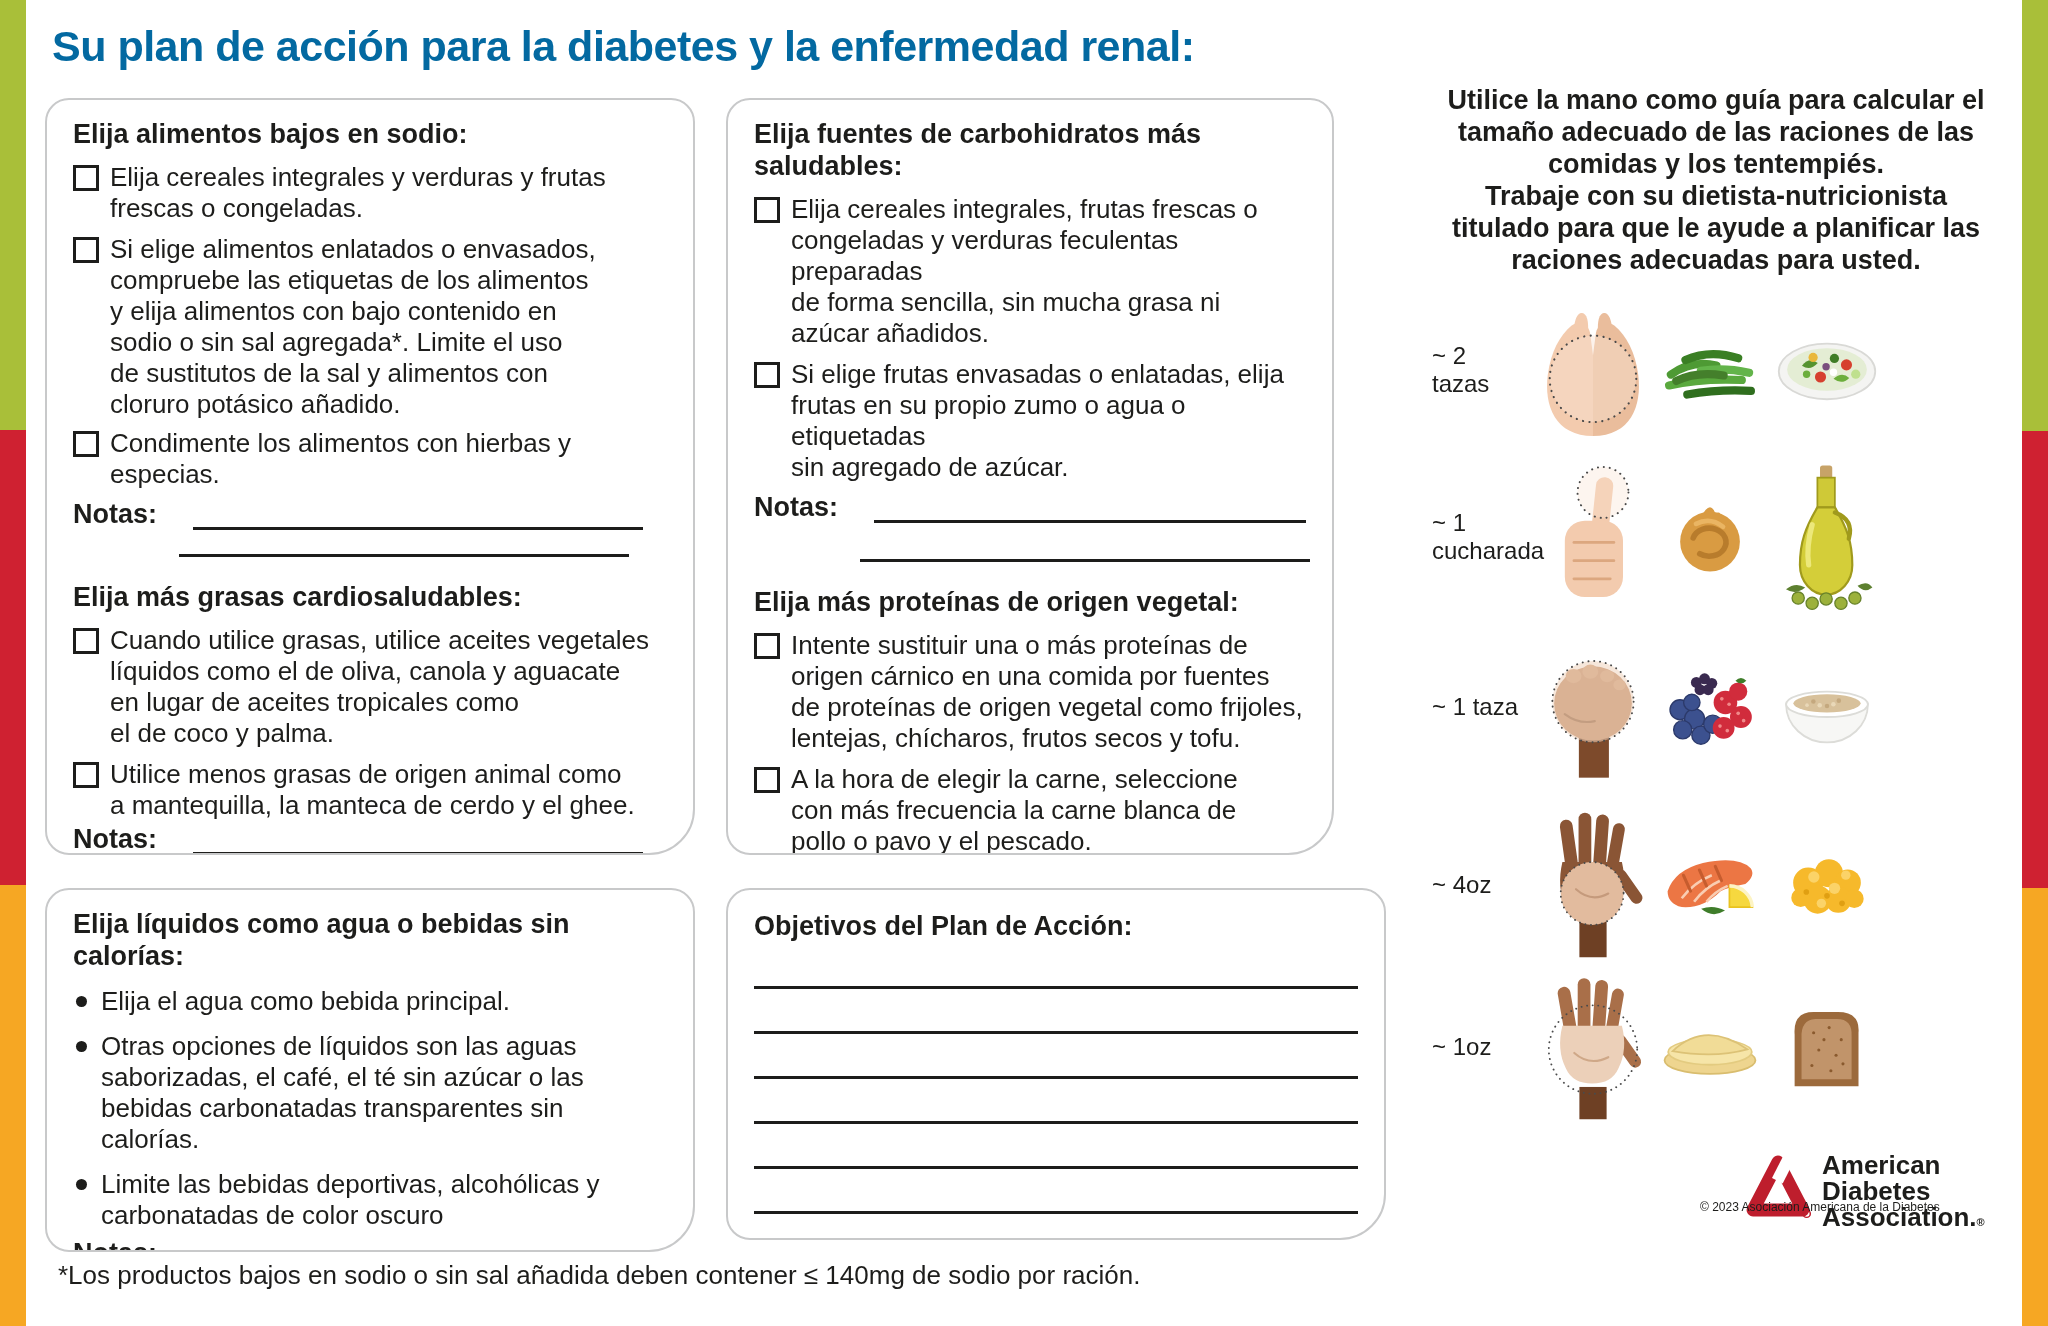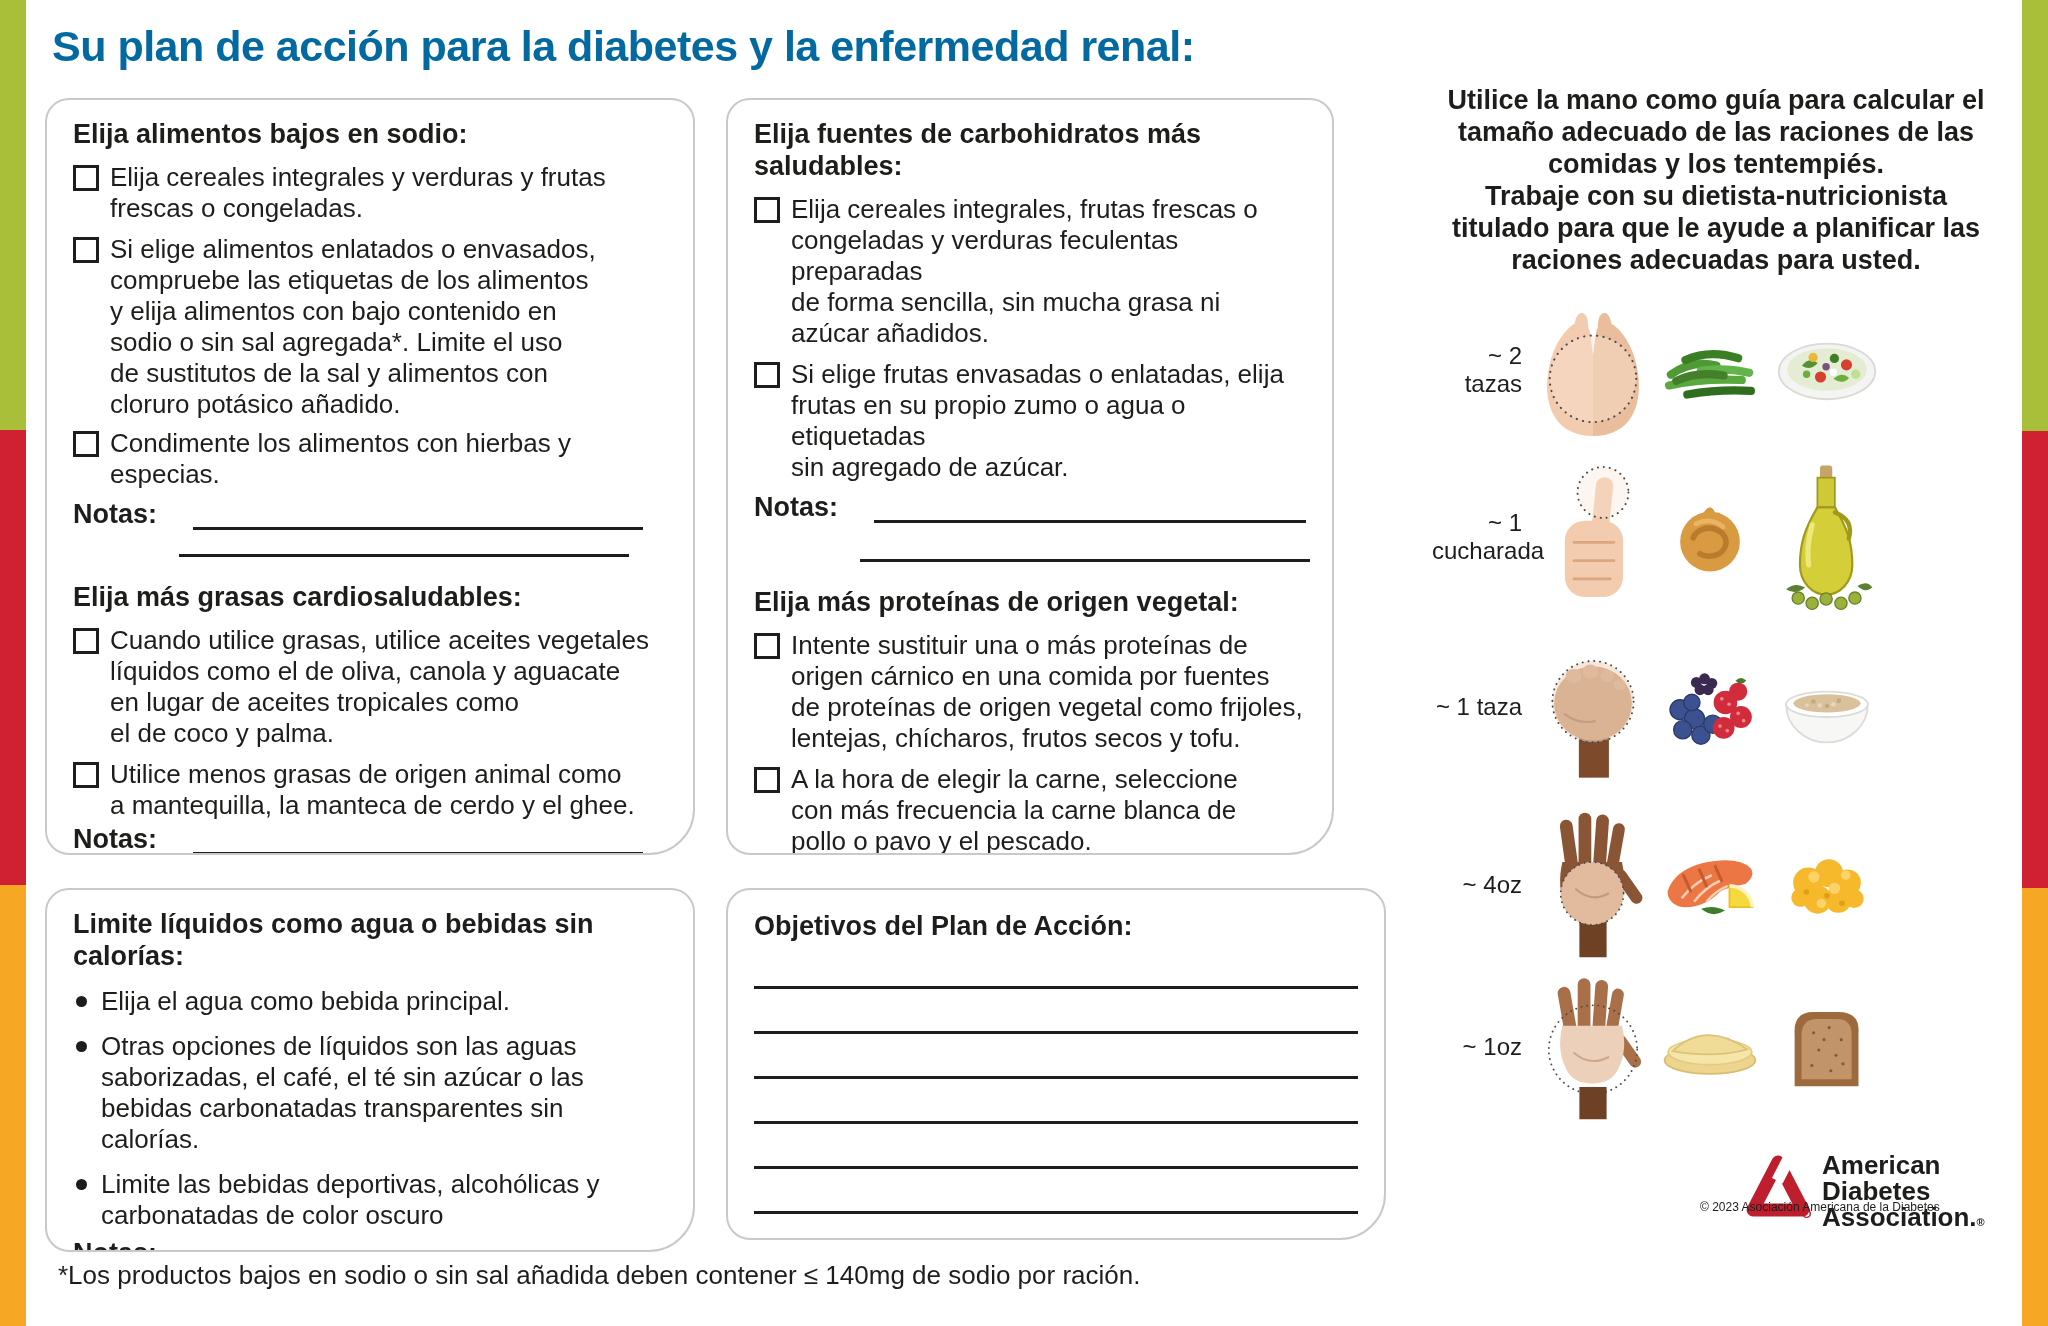--- a/index.html
+++ b/index.html
@@ -53,21 +53,21 @@
 
   
   .intro{
     position:absolute;left:1412px;top:84px;width:608px;margin:0;
     font-size:27px;line-height:32px;font-weight:bold;text-align:center;white-space:pre-line;
   }
   .portion-row{
     position:absolute;left:1432px;width:455px;height:170px;
     display:grid;grid-template-columns:100px 122px 112px 121px;align-items:center;
   }
-  .portion-label{font-size:24px;text-align:right;padding-right:10px;}
+  .portion-label{font-size:24px;text-align:left;padding-right:10px;}
   .icell{display:flex;align-items:center;justify-content:center;}
 
   .ada-logo{position:absolute;left:1742px;top:1150px;display:flex;align-items:flex-start;gap:8px;}
   .ada-text{font-size:26px;line-height:26px;font-weight:bold;color:#1d1d1b;margin-top:2px;}
   .ada-reg{font-size:11px;vertical-align:baseline;}
   .copyright{position:absolute;left:1700px;top:1200px;margin:0;font-size:12px;}
 </style>
 </head>
 <body>
 
@@ -124,21 +124,21 @@
 a mantequilla, la manteca de cerdo y el ghee.</span>
   </div>
   <div class="notas">
     <span class="notas-label">Notas:</span>
     <div class="nline"></div>
   </div>
 
 </section>
 
 <section class="box" id="box-liquids">
-  <h2 style="margin-bottom:14px">Limite líquidos como agua o bebidas sin calorías:</h2>
+  <h2 style="margin-bottom:14px">Elija líquidos como agua o bebidas sin calorías:</h2>
   <div class="bullet-item" style="margin-bottom:14px">
     <span class="dot"></span>
     <span class="txt">Elija el agua como bebida principal.</span>
   </div>
   <div class="bullet-item" style="margin-bottom:14px">
     <span class="dot"></span>
     <span class="txt">Otras opciones de líquidos son las aguas
 saborizadas, el café, el té sin azúcar o las
 bebidas carbonatadas transparentes sin calorías.</span>
   </div>

